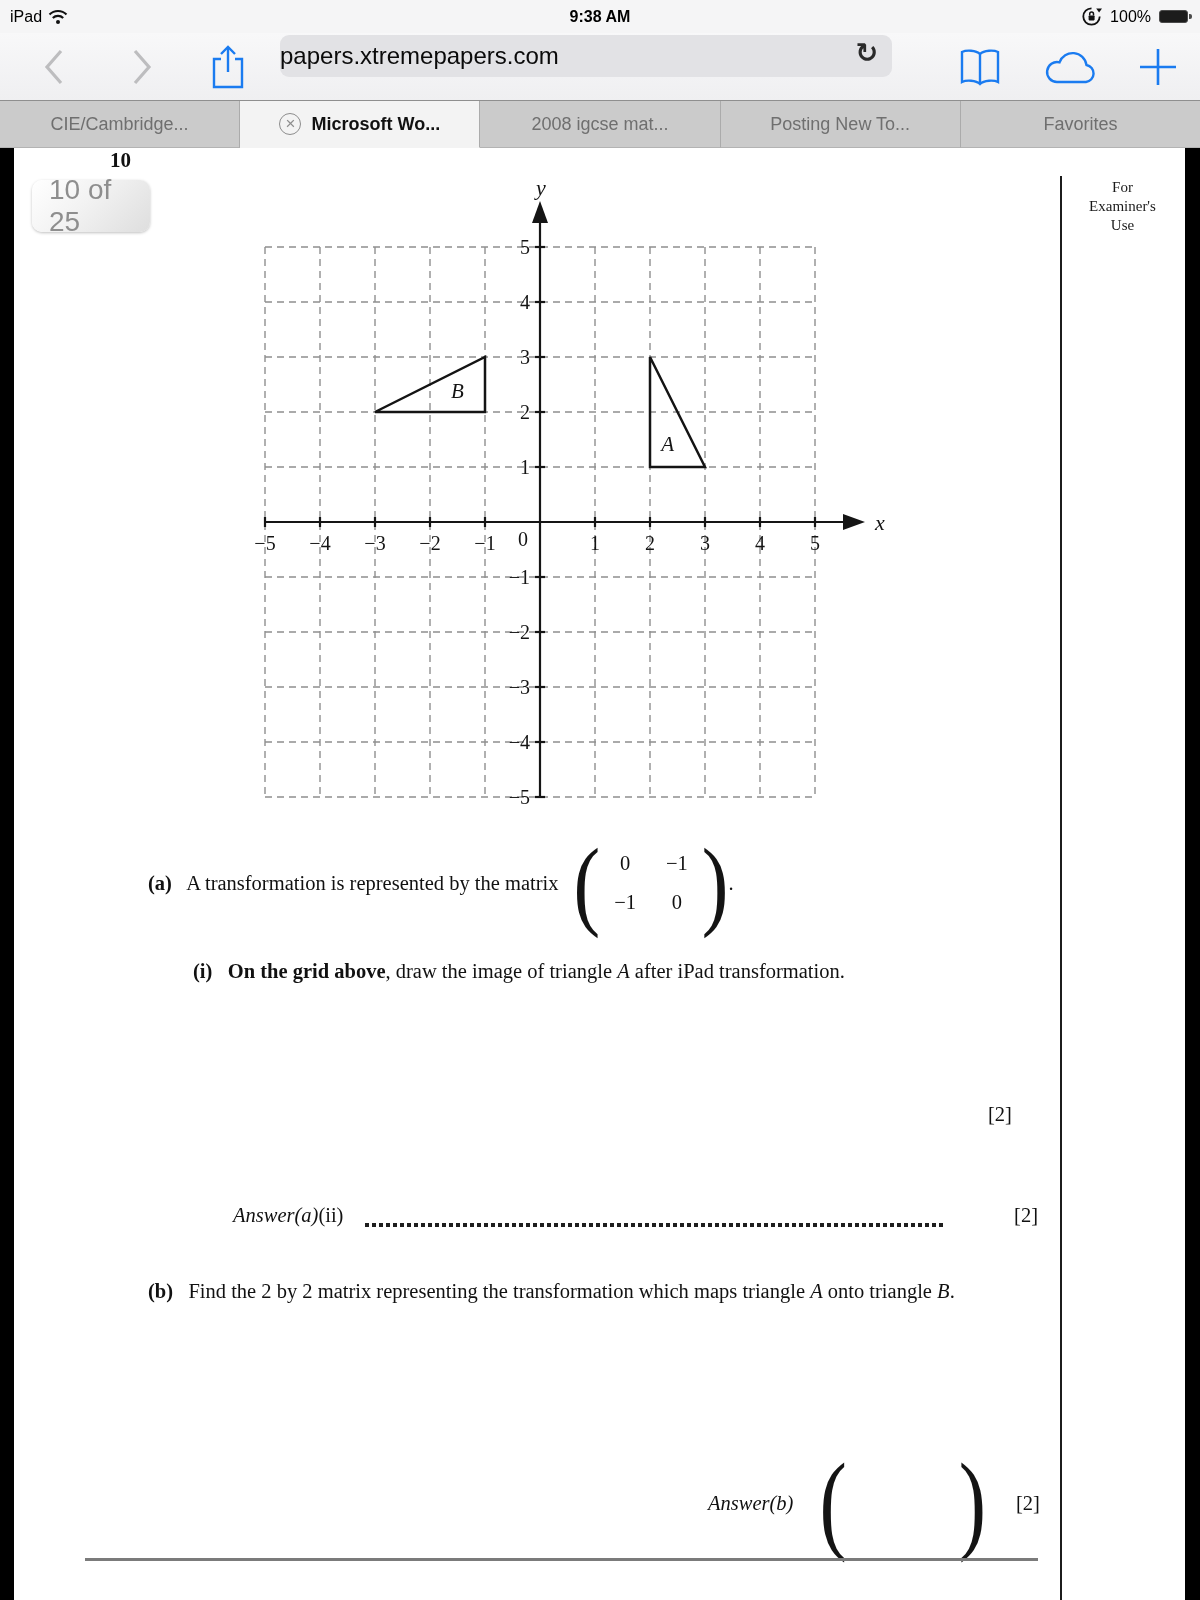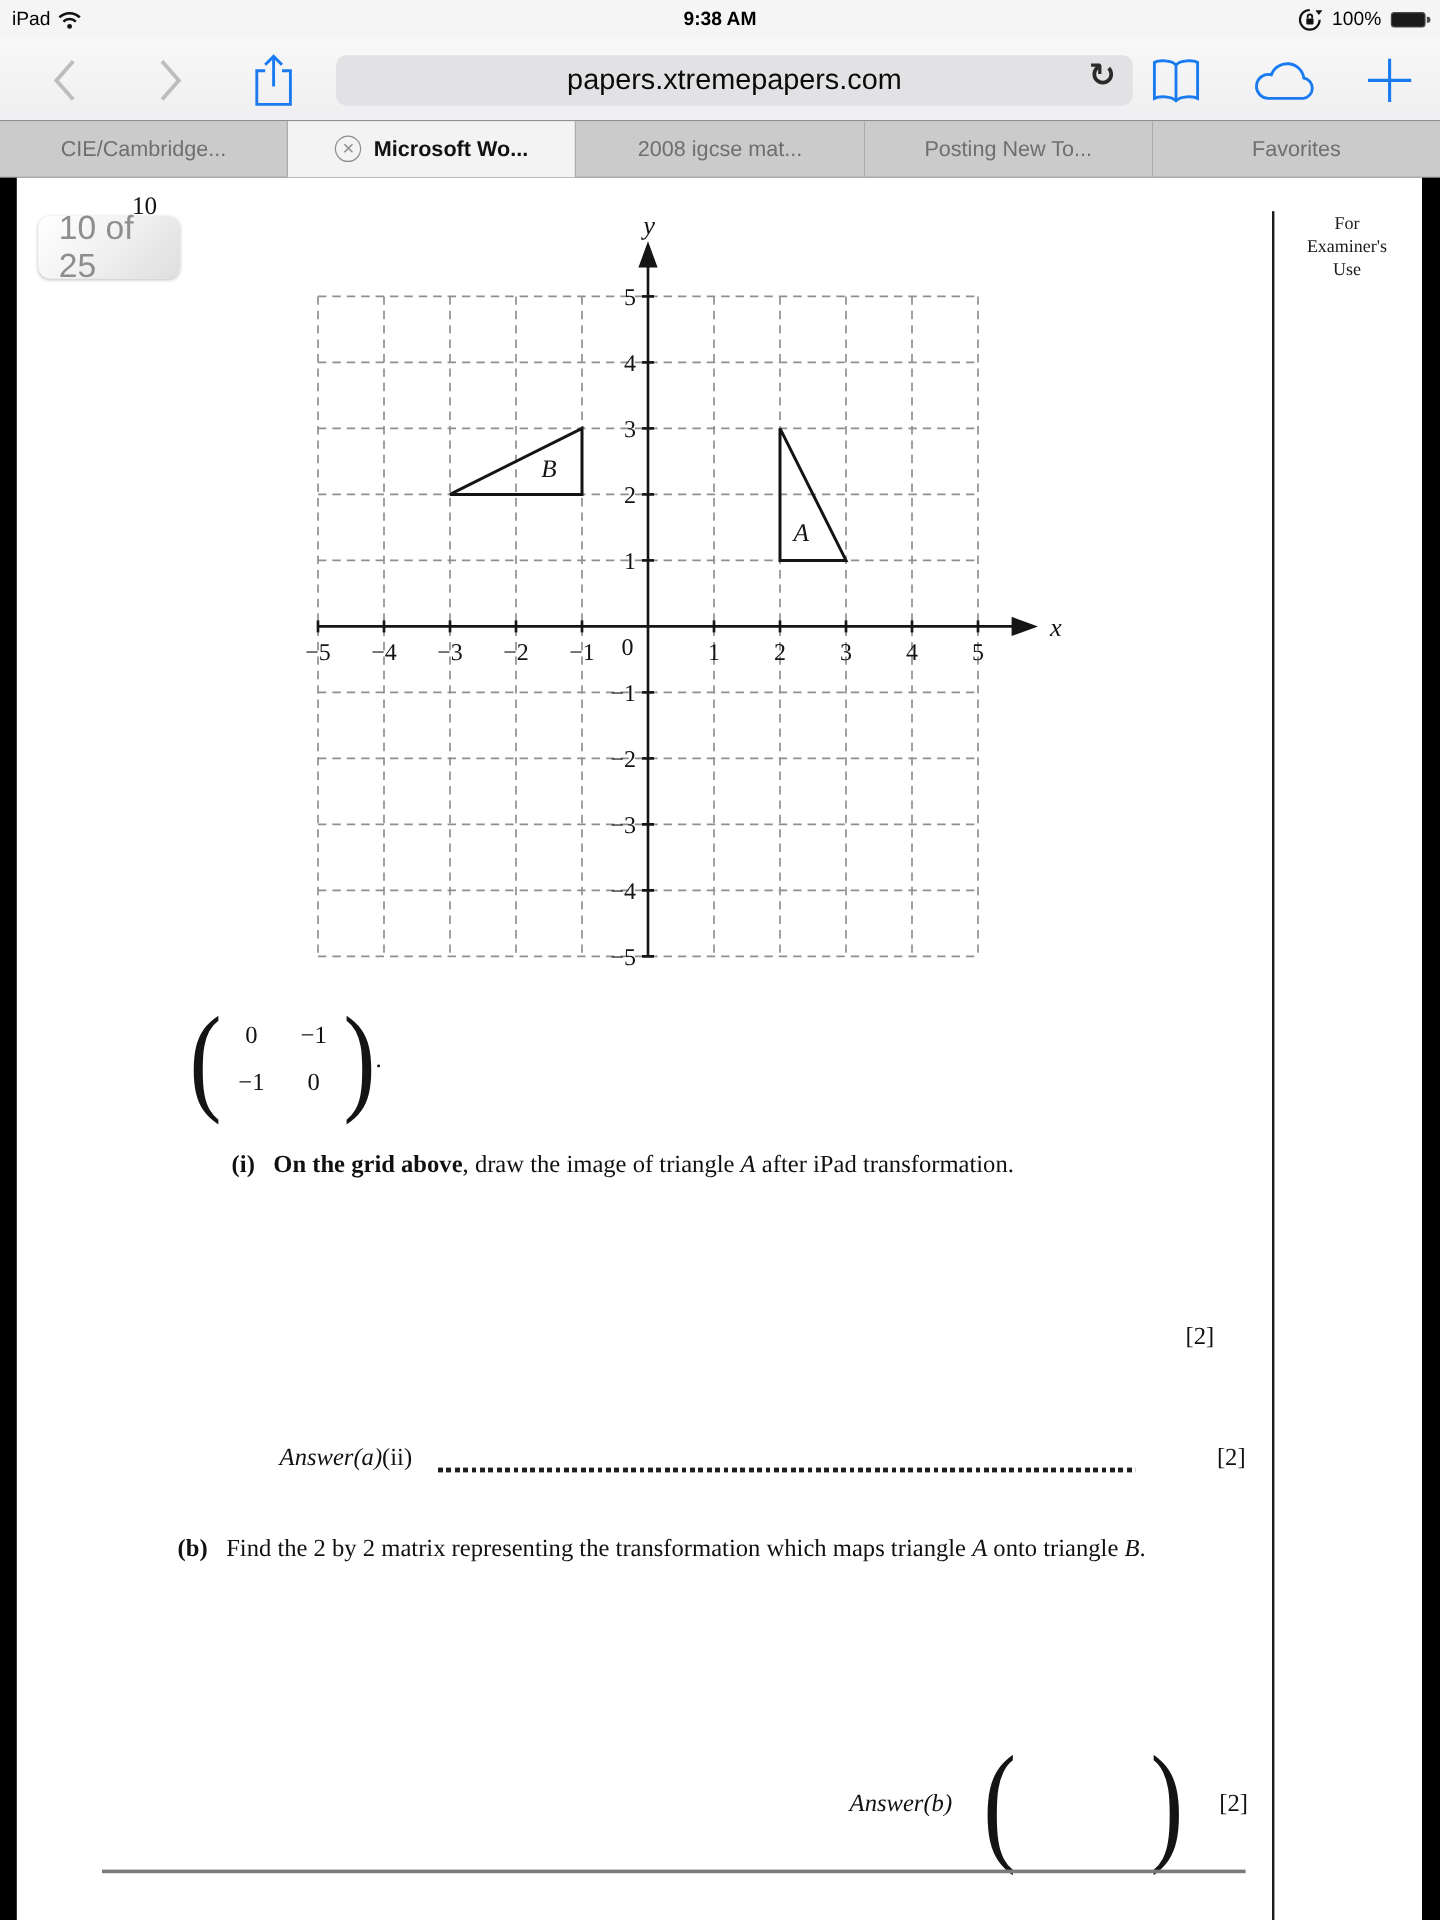--- a/index.html
+++ b/index.html
@@ -14,22 +14,22 @@
   .sb-time { position:absolute; left:0; width:100%; text-align:center; font-size:16px; font-weight:700; }
   .sb-right { position:absolute; right:12px; top:0; height:33px; display:flex; align-items:center; gap:8px; font-size:16px; }
   .batt { position:relative; width:29px; height:13px; border:1.5px solid #4a4a4a; border-radius:3px; background:#1c1c1c; }
   .batt:after { content:""; position:absolute; right:-5px; top:3px; width:3px; height:5px; background:#4a4a4a; border-radius:0 2px 2px 0; }
 
   
   .toolbar { position:absolute; left:0; top:33px; width:1200px; height:67px;
              background:linear-gradient(#f8f8f9,#efeff1); display:flex; align-items:center; }
   .navbtn { margin-left:34px; width:40px; height:44px; display:flex; align-items:center; justify-content:center; color:#bdbdbf; }
   .sharebtn { margin-left:44px; width:44px; height:48px; display:flex; align-items:center; justify-content:center; color:#1a7bf0; }
-  .urlfield { position:absolute; left:280px; top:13px; width:664px; height:42px; background:#e2e2e5;
-              border-radius:9px; display:flex; align-items:center; justify-content:center; }
+  .urlfield { position:absolute; left:280px; top:2px; width:612px; height:42px; background:#e2e2e5;
+              border-radius:9px; display:flex; align-items:center; }
   .urltext { font-size:24px; color:#0a0a0a; }
   .reloadbtn { position:absolute; right:14px; top:2px; font-size:27px; color:#2a2a2a; font-weight:700;
                font-family:"DejaVu Sans", sans-serif; }
   .tb-right { position:absolute; right:22px; top:0; height:67px; display:flex; align-items:center; gap:42px; color:#1a7bf0; }
   .tb-right .tbtn { display:flex; align-items:center; justify-content:center; }
 
   
   .tabbar { position:absolute; left:0; top:100px; width:1200px; height:48px; display:flex;
             background:#c9c9c9; border-top:1px solid #8f8f8f; }
   .tab { flex:1 1 0; display:flex; align-items:center; justify-content:center; gap:10px;
@@ -38,21 +38,21 @@
   .tab:last-child { border-right:none;text-align:right; }
   .tab.active { background:#f3f3f3; color:#111; font-weight:700; border-bottom:1px solid #f3f3f3; }
   .tabclose { width:22px; height:22px; border:1.5px solid #8d8d8d; border-radius:50%; color:#8d8d8d;
               font-size:17px; line-height:19px; text-align:center; font-weight:400; flex:0 0 auto; }
 
   
   .viewer { position:absolute; left:0; top:148px; width:1200px; height:1452px; background:#000; }
   .pdfpage { position:absolute; left:14px; top:0; width:1171px; height:1452px; background:#fff;
              font-family:"Liberation Serif", serif; color:#111; }
 
-  .qnum { position:absolute; left:96px; top:11px; font-size:21px; font-weight:400; z-index:1; }
+  .qnum { position:absolute; left:96px; top:0; font-size:21px; font-weight:700; z-index:1; }
   .pagebadge { position:absolute; left:18px; top:32px; width:118px; height:52px; z-index:2;
                background:linear-gradient(135deg,#ffffff 0%,#f2f2f2 45%,#dedede 100%);
                border-radius:10px; box-shadow:0 1px 3px rgba(0,0,0,.25);
                font-family:"Liberation Sans", sans-serif; font-size:28px; color:#8e8e8e;
                display:flex; align-items:center; padding-left:17px; }
   .examiner { position:absolute; left:1046px; top:30px; width:125px; text-align:center;
               font-size:15px; line-height:19px; color:#1a1a1a; }
   .vdivider { position:absolute; left:1046px; top:28px; width:2px; height:1424px; background:#1c1c1c; }
   .bottomrule { position:absolute; left:71px; top:1410px; width:953px; height:3px; background:#7b7b7b; }
 
@@ -255,20 +255,21 @@
           <text x="514" y="398" text-anchor="end" class="tick">0</text>
           <text x="861" y="382" class="axisletter">x</text>
           <text x="527" y="47" text-anchor="middle" class="axisletter">y</text>
           <polygon points="636,209 636,319 691,319" class="tri"></polygon>
           <text x="653.6" y="302.5" text-anchor="middle" class="shapelabel">A</text>
           <polygon points="361,264 471,264 471,209" class="tri"></polygon>
           <text x="443.5" y="249.70000000000002" text-anchor="middle" class="shapelabel">B</text>
         </svg>
 
       <div class="row-a">
+        <span class="rich"><span style="font-weight: 700;">(a)</span><span>   A transformation is represented by the matrix </span></span>
         <span class="mwrap">
           <span class="paren">(</span>
           <span class="mcells">
             <span>0</span>
             <span>−1</span>
             <span>−1</span>
             <span>0</span>
           </span>
           <span class="paren">)</span>
         </span>

